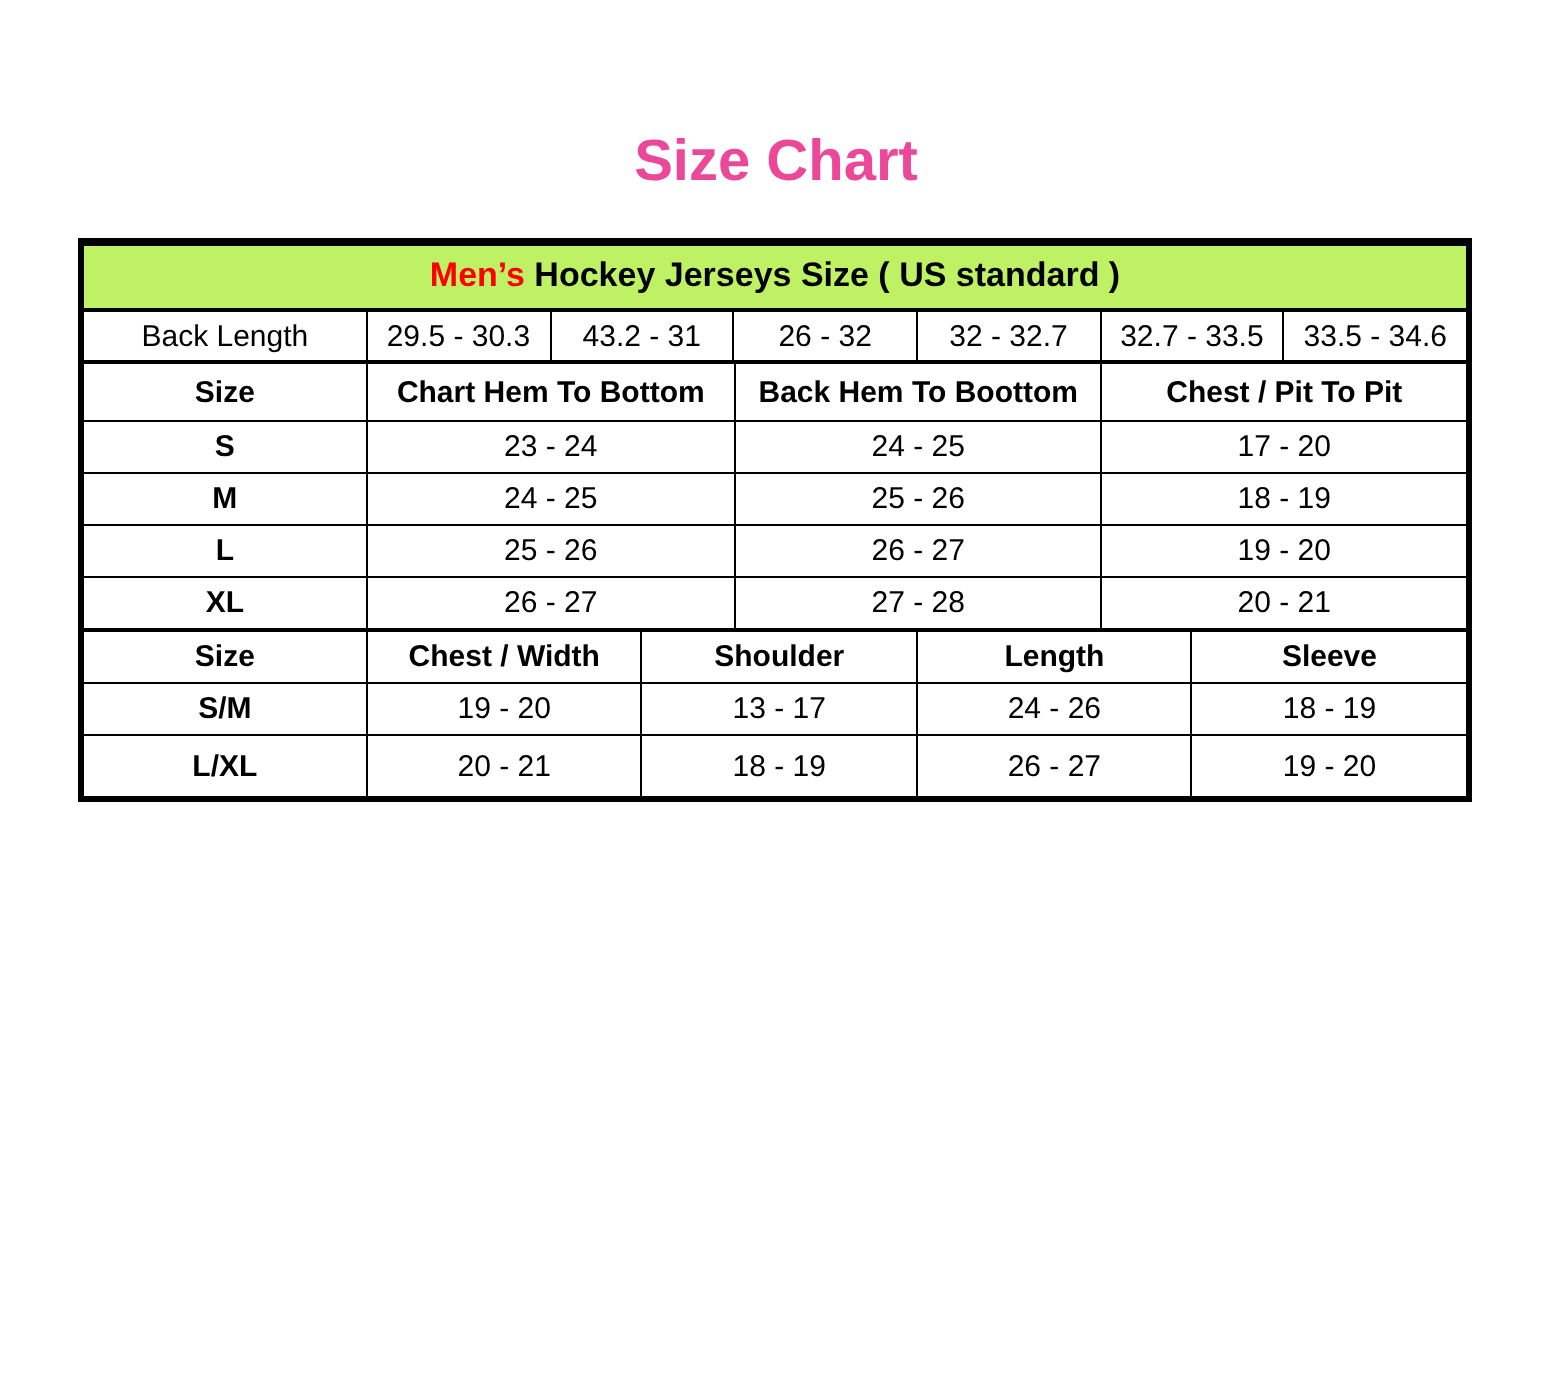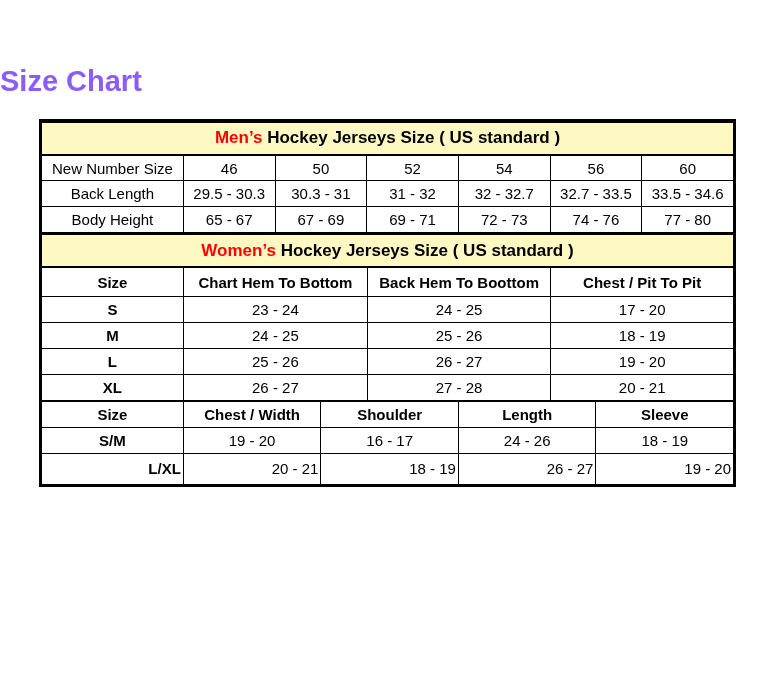--- a/index.html
+++ b/index.html
@@ -4,24 +4,24 @@
 <style>
   * { margin: 0; padding: 0; box-sizing: border-box; }
   html, body { background: #ffffff; }
   body {
     width: 776px; height: 692px; overflow: hidden;
     font-family: "Liberation Sans", sans-serif;
     color: #000000;
   }
   .canvas { width: 776px; height: 692px; padding-top: 66px; }
   .page-title {
-    text-align: left;
+    text-align: center;
     font-size: 29px;
     font-weight: bold;
-    color: #8b5cf6;
+    color: #ec4899;
     line-height: 1.1;
     margin-bottom: 21px;
     letter-spacing: 0px;
   }
   .chart-wrap {
     width: 697px;
     margin-left: 39px;
     border: 2px solid #000000;
   }
   table {
@@ -35,31 +35,31 @@
     vertical-align: middle;
     font-size: 15px;
     padding: 1px 2px;
     height: 26px;
     overflow: hidden;
     white-space: nowrap;
   }
   th { font-weight: bold; }
   td { font-weight: normal; }
   tr.band td {
-    background: #fef9c3;
+    background: #bef264;
     font-weight: bold;
     font-size: 17px;
     height: 33px;
     border-top: 2px solid #000000;
     border-bottom: 2px solid #000000;
     margin-top: 36px;
   }
   .hl { color: #FF0000; }
   .reg { font-weight: normal; }
-  tr.tall td, tr.tall th { height: 31px; text-align: right; }
+  tr.tall td, tr.tall th { height: 31px; }
   .squiggle {
     text-decoration-style: wavy;
     text-decoration-color: #E00000;
     text-decoration-thickness: 1px;
     text-underline-offset: 3px;
   }
 </style>
 </head>
 <body>
 
@@ -79,62 +79,39 @@
           <col style="width:13.25%">
           <col style="width:13.25%">
       </colgroup>
       <tbody>
         <tr class="band">
           <td colspan="7">
             <span class="hl">Men’s</span><span> Hockey Jerseys Size ( US standard )</span>
           </td>
         </tr>
         <tr>
-          <td class="reg">New Number Size</td>
-          <td>46</td>
-          <td>50</td>
-          <td>52</td>
-          <td>54</td>
-          <td>56</td>
-          <td>60</td>
-        </tr>
-        <tr>
           <td class="reg">Back Length</td>
           <td>29.5 - 30.3</td>
-          <td>30.3 - 31</td>
-          <td>31 - 32</td>
+          <td>43.2 - 31</td>
+          <td>26 - 32</td>
           <td>32 - 32.7</td>
           <td>32.7 - 33.5</td>
           <td>33.5 - 34.6</td>
-        </tr>
-        <tr>
-          <td class="reg">Body Height</td>
-          <td>65 - 67</td>
-          <td>67 - 69</td>
-          <td>69 - 71</td>
-          <td>72 - 73</td>
-          <td>74 - 76</td>
-          <td>77 - 80</td>
         </tr>
       </tbody>
     </table>
 
     <table>
       <colgroup>
         <col style="width:20.5%">
           <col style="width:26.6%">
           <col style="width:26.5%">
           <col style="width:26.4%">
       </colgroup>
       <tbody>
-        <tr class="band">
-          <td colspan="4">
-            <span class="hl">Women’s</span><span> Hockey Jerseys Size ( US standard )</span>
-          </td>
-        </tr>
         <tr style="height:29px">
           <th>Size</th>
           <th>Chart Hem To Bottom</th>
           <th><span>Back Hem To </span><span class="squiggle">Boottom</span></th>
           <th>Chest / Pit To Pit</th>
         </tr>
         <tr>
           <th>S</th>
           <td>23 - 24</td>
           <td>24 - 25</td>
@@ -173,21 +150,21 @@
         <tr>
           <th>Size</th>
           <th>Chest / Width</th>
           <th>Shoulder</th>
           <th>Length</th>
           <th>Sleeve</th>
         </tr>
         <tr>
           <th>S/M</th>
           <td>19 - 20</td>
-          <td>16 - 17</td>
+          <td>13 - 17</td>
           <td>24 - 26</td>
           <td>18 - 19</td>
         </tr>
         <tr class="tall">
           <th>L/XL</th>
           <td>20 - 21</td>
           <td>18 - 19</td>
           <td>26 - 27</td>
           <td>19 - 20</td>
         </tr>

